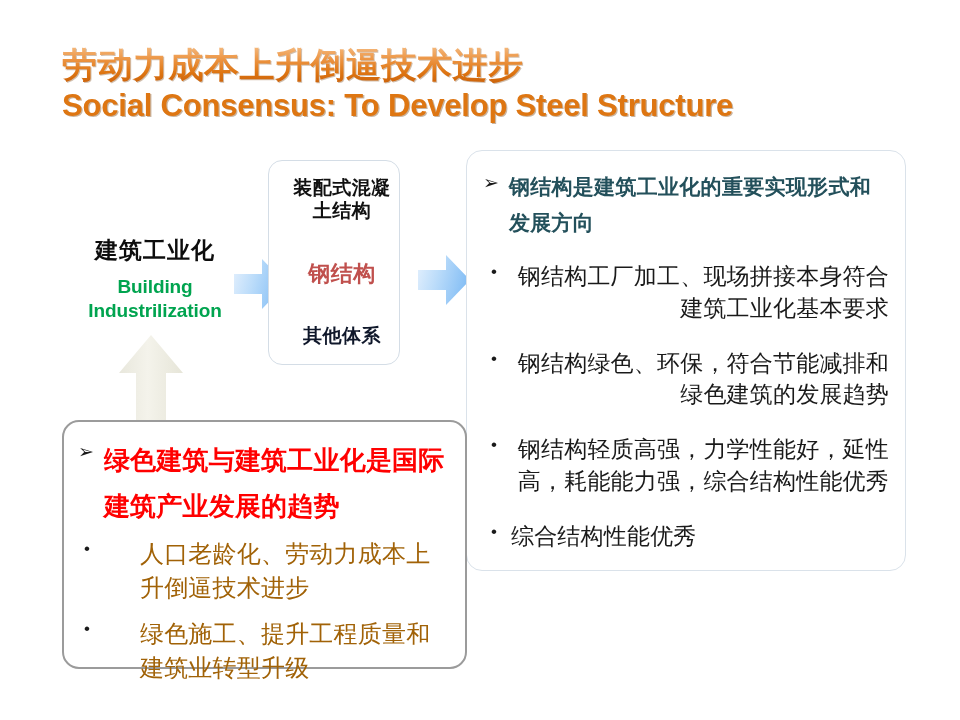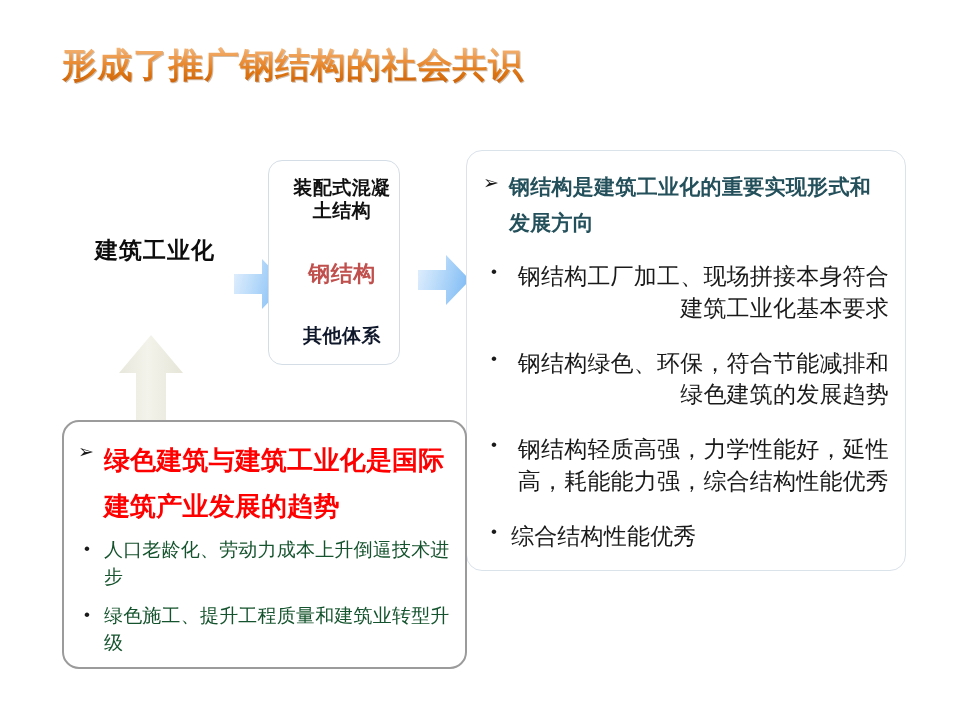--- a/index.html
+++ b/index.html
@@ -207,37 +207,40 @@
     padding-left: 12px;
     margin-bottom: 12px;
   }
   .b-bullet-row .dot {
     font-size: 17px;
     line-height: 1.4;
     color: #1a1a1a;
     flex: 0 0 auto;
   }
   .b-bullet-text {
-    font-size: 19px;
-    color: #14532d;
+    font-size: 24px;
+    color: #a16207;
     line-height: 1.42;
     letter-spacing: 0.2px;
+    margin-left: 36px;
   }
 </style>
 </head>
 <body>
 
 <div id="slide">
 
   <div id="title-block">
-    <div id="title-cn">形成了推广钢结构的社会共识</div>
+    <div id="title-cn">劳动力成本上升倒逼技术进步</div>
+    <div id="title-en">Social Consensus: To Develop Steel Structure</div>
   </div>
 
   <div id="left-label">
     <div id="left-label-cn">建筑工业化</div>
+    <div id="left-label-en">Building Industrilization</div>
   </div>
 
   <svg id="up-arrow" viewBox="0 0 66 96">
     <defs>
       <linearGradient id="upGrad" x1="0" y1="0" x2="1" y2="0">
         <stop offset="0%" stop-color="#E8E7DC"></stop>
         <stop offset="45%" stop-color="#F4F3EB"></stop>
         <stop offset="100%" stop-color="#E6E5D8"></stop>
       </linearGradient>
     </defs>

